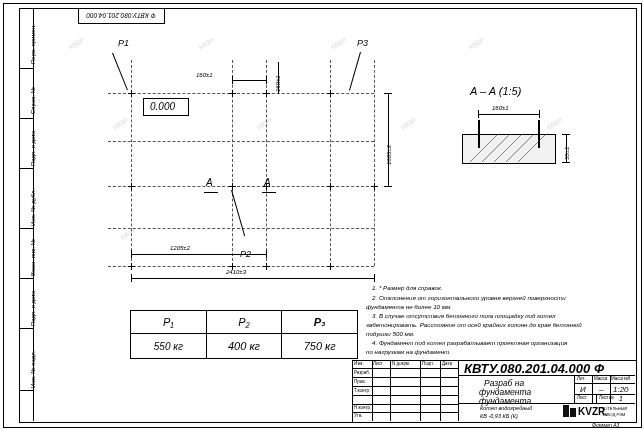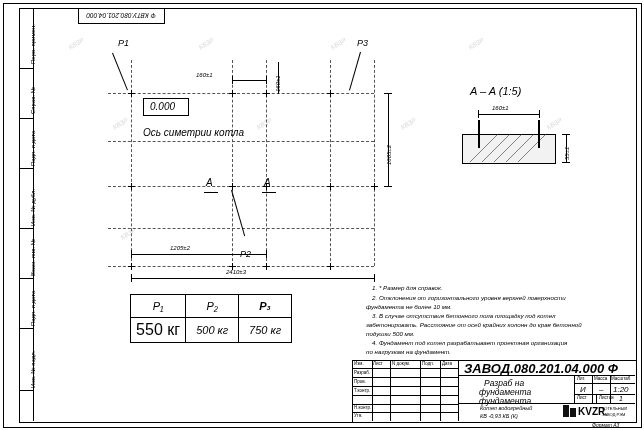--- a/index.html
+++ b/index.html
@@ -117,21 +117,20 @@
   <div class="txt dim" style="left:170px;top:245px;">1205±2</div>
 
   <div class="ln hl" style="left:131px;top:278px;width:243px;"></div>
   <div class="ln vl" style="left:131px;top:274px;height:8px;"></div>
   <div class="ln vl" style="left:374px;top:274px;height:8px;"></div>
   <div class="txt dim" style="left:226px;top:269px;">2410±3</div>
 
   <div class="box" style="left:143px;top:98px;width:44px;height:16px;"></div>
   <div class="txt it" style="left:150px;top:101px;font-size:10px;">0.000</div>
 
-  <div class="txt it" style="left:143px;top:127px;font-size:10px;">Ось симетрии котла</div>
 
   <div class="txt it" style="left:206px;top:177px;font-size:10px;">A</div>
   <div class="txt it" style="left:264px;top:177px;font-size:10px;">A</div>
   <div class="ln hl" style="left:204px;top:192px;width:14px;"></div>
   <div class="ln hl" style="left:262px;top:192px;width:14px;"></div>
 
   <div class="txt it" style="left:470px;top:85px;font-size:11px;">A – A (1:5)</div>
 
   <div class="box" style="left:462px;top:134px;width:92px;height:28px;background:#f2f2f2;"></div>
   <svg style="position:absolute;left:462px;top:134px;" width="92" height="28">
@@ -156,30 +155,30 @@
 
   <div class="txt it" style="left:372px;top:284px;font-size:6.2px;">1. * Размер для справок.</div>
   <div class="txt it" style="left:372px;top:294px;font-size:6.2px;">2. Отклонения от горизонтального уровня верхней поверхности</div>
   <div class="txt it" style="left:366px;top:303px;font-size:6.2px;">фундамента не более 10 мм.</div>
   <div class="txt it" style="left:372px;top:312px;font-size:6.2px;">3. В случае отсутствия бетонного пола площадку под котел</div>
   <div class="txt it" style="left:366px;top:321px;font-size:6.2px;">забетонировать. Расстояние от осей крайних колонн до края бетонной</div>
   <div class="txt it" style="left:366px;top:330px;font-size:6.2px;">подушки 500 мм.</div>
   <div class="txt it" style="left:372px;top:339px;font-size:6.2px;">4. Фундамент под котел разрабатывает проектная организация</div>
   <div class="txt it" style="left:366px;top:348px;font-size:6.2px;">по нагрузкам на фундамент.</div>
 
-  <table class="tbl" style="position:absolute;left:130px;top:294px;width:162px;">
+  <table class="tbl" style="position:absolute;left:130px;top:310px;width:228px;">
     <tbody>
         <tr>
       <td style="width:65px;height:22px;font-size:11px;font-style:italic;">P₁</td>
       <td style="width:65px;height:22px;font-size:11px;font-style:italic;">P₂</td>
       <td style="width:65px;height:22px;font-size:11px;font-style:italic;font-weight:bold;">P₃</td>
     </tr>
     <tr>
-      <td style="height:24px;font-size:16px;">550 кг</td>
-      <td style="height:24px;font-size:11px;font-style:italic;">500 кг</td>
+      <td style="height:24px;font-size:10px;font-style:italic;">550 кг</td>
+      <td style="height:24px;font-size:11px;font-style:italic;">400 кг</td>
       <td style="height:24px;font-size:11px;font-style:italic;">750 кг</td>
     </tr>
   </tbody>
     </table>
 
   <div class="brd" style="left:352px;top:360px;width:283px;height:61px;"></div>
 
   <div class="ln vl" style="left:372px;top:360px;height:61px;"></div>
   <div class="ln vl" style="left:390px;top:360px;height:61px;"></div>
   <div class="ln vl" style="left:420px;top:360px;height:61px;"></div>
@@ -206,21 +205,21 @@
 
   <div class="ln hl" style="left:458px;top:375px;width:177px;"></div>
   <div class="ln hl" style="left:458px;top:403px;width:177px;"></div>
   <div class="ln vl" style="left:574px;top:375px;height:28px;"></div>
   <div class="ln vl" style="left:592px;top:375px;height:28px;"></div>
   <div class="ln vl" style="left:610px;top:375px;height:28px;"></div>
   <div class="ln hl" style="left:574px;top:383px;width:61px;"></div>
   <div class="ln hl" style="left:574px;top:394px;width:61px;"></div>
   <div class="ln vl" style="left:596px;top:394px;height:9px;"></div>
 
-  <div class="txt it" style="left:464px;top:361px;font-size:13px;font-weight:bold;">ЗАВОД.080.201.04.000 Ф</div>
+  <div class="txt it" style="left:464px;top:361px;font-size:13px;font-weight:bold;">КВТУ.080.201.04.000 Ф</div>
 
   <div class="txt it" style="left:484px;top:378px;font-size:8.5px;">Разраб на</div>
   <div class="txt it" style="left:479px;top:387px;font-size:8.5px;">фундамента</div>
   <div class="txt it" style="left:479px;top:396px;font-size:8.5px;">фундамента</div>
 
   <div class="txt" style="left:577px;top:376px;font-size:4.5px;">Лит.</div>
   <div class="txt" style="left:594px;top:376px;font-size:4.5px;">Масса</div>
   <div class="txt" style="left:611px;top:376px;font-size:4.5px;">Масштаб</div>
 
   <div class="txt it" style="left:580px;top:385px;font-size:8px;">И</div>

